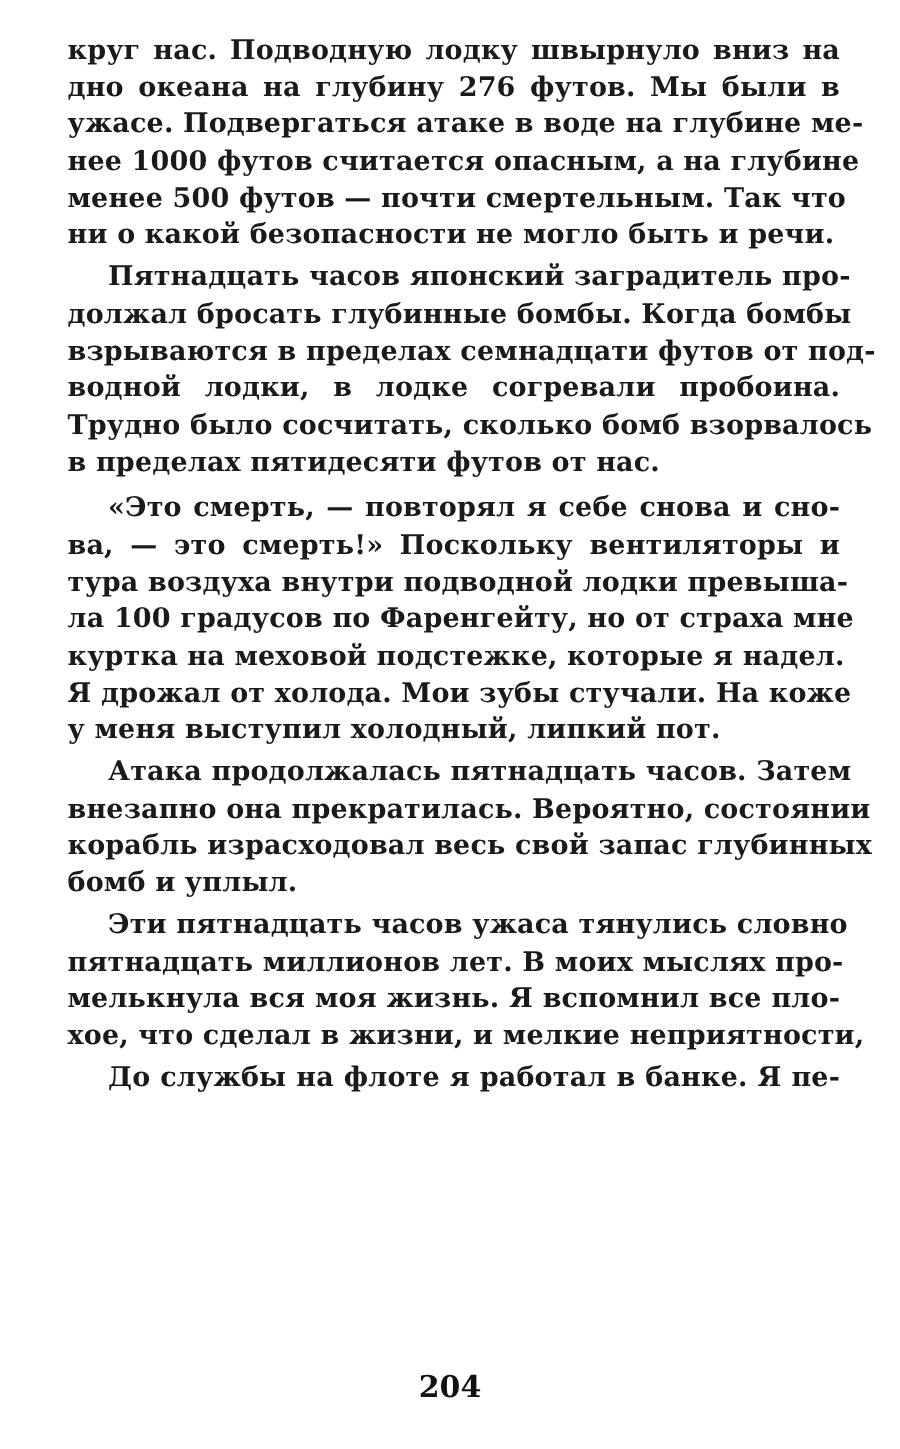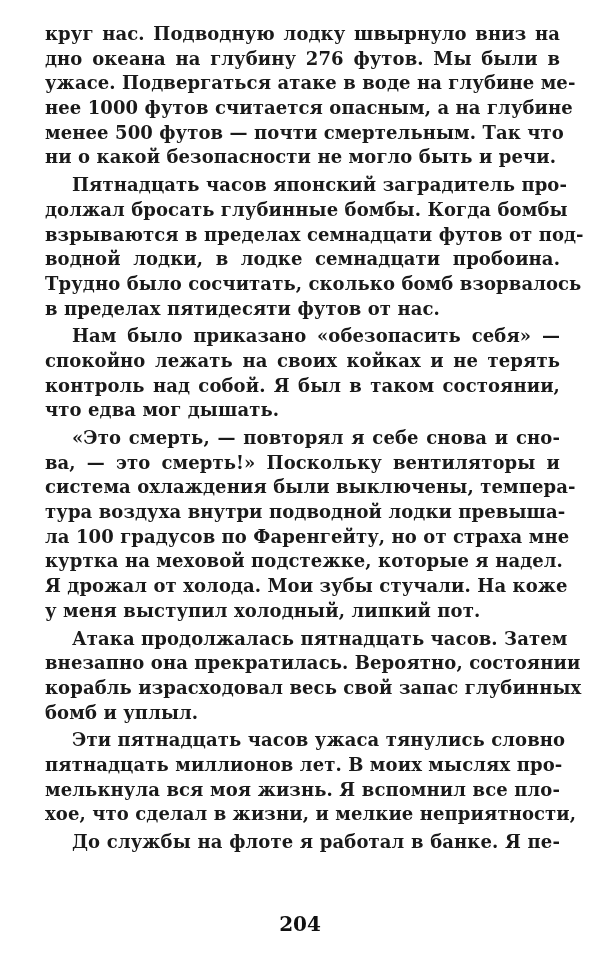--- a/index.html
+++ b/index.html
@@ -32,38 +32,31 @@
     <span class="line">нее 1000 футов считается опасным, а на глубине</span>
     <span class="line">менее 500 футов — почти смертельным. Так что</span>
     <span class="line last">ни о какой безопасности не могло быть и речи.</span>
   </div>
   <div class="para-gap"></div>
 
   <div>
     <span class="line indent">Пятнадцать часов японский заградитель про-</span>
     <span class="line">должал бросать глубинные бомбы. Когда бомбы</span>
     <span class="line">взрываются в пределах семнадцати футов от под-</span>
-    <span class="line">водной лодки, в лодке семнадцати пробоина.</span>
+    <span class="line">водной лодки, в лодке согревали пробоина.</span>
     <span class="line">Трудно было сосчитать, сколько бомб взорвалось</span>
     <span class="line last">в пределах пятидесяти футов от нас.</span>
   </div>
   <div class="para-gap"></div>
 
-  <div>
-    <span class="line indent">Нам было приказано «обезопасить себя» —</span>
-    <span class="line">спокойно лежать на своих койках и не терять</span>
-    <span class="line">контроль над собой. Я был в таком состоянии,</span>
-    <span class="line last">что едва мог дышать.</span>
-  </div>
   <div class="para-gap"></div>
 
   <div>
     <span class="line indent">«Это смерть, — повторял я себе снова и сно-</span>
     <span class="line">ва, — это смерть!» Поскольку вентиляторы и</span>
-    <span class="line">система охлаждения были выключены, темпера-</span>
     <span class="line">тура воздуха внутри подводной лодки превыша-</span>
     <span class="line">ла 100 градусов по Фаренгейту, но от страха мне</span>
     <span class="line">куртка на меховой подстежке, которые я надел.</span>
     <span class="line">Я дрожал от холода. Мои зубы стучали. На коже</span>
     <span class="line last">у меня выступил холодный, липкий пот.</span>
   </div>
   <div class="para-gap"></div>
 
   <div>
     <span class="line indent">Атака продолжалась пятнадцать часов. Затем</span>

